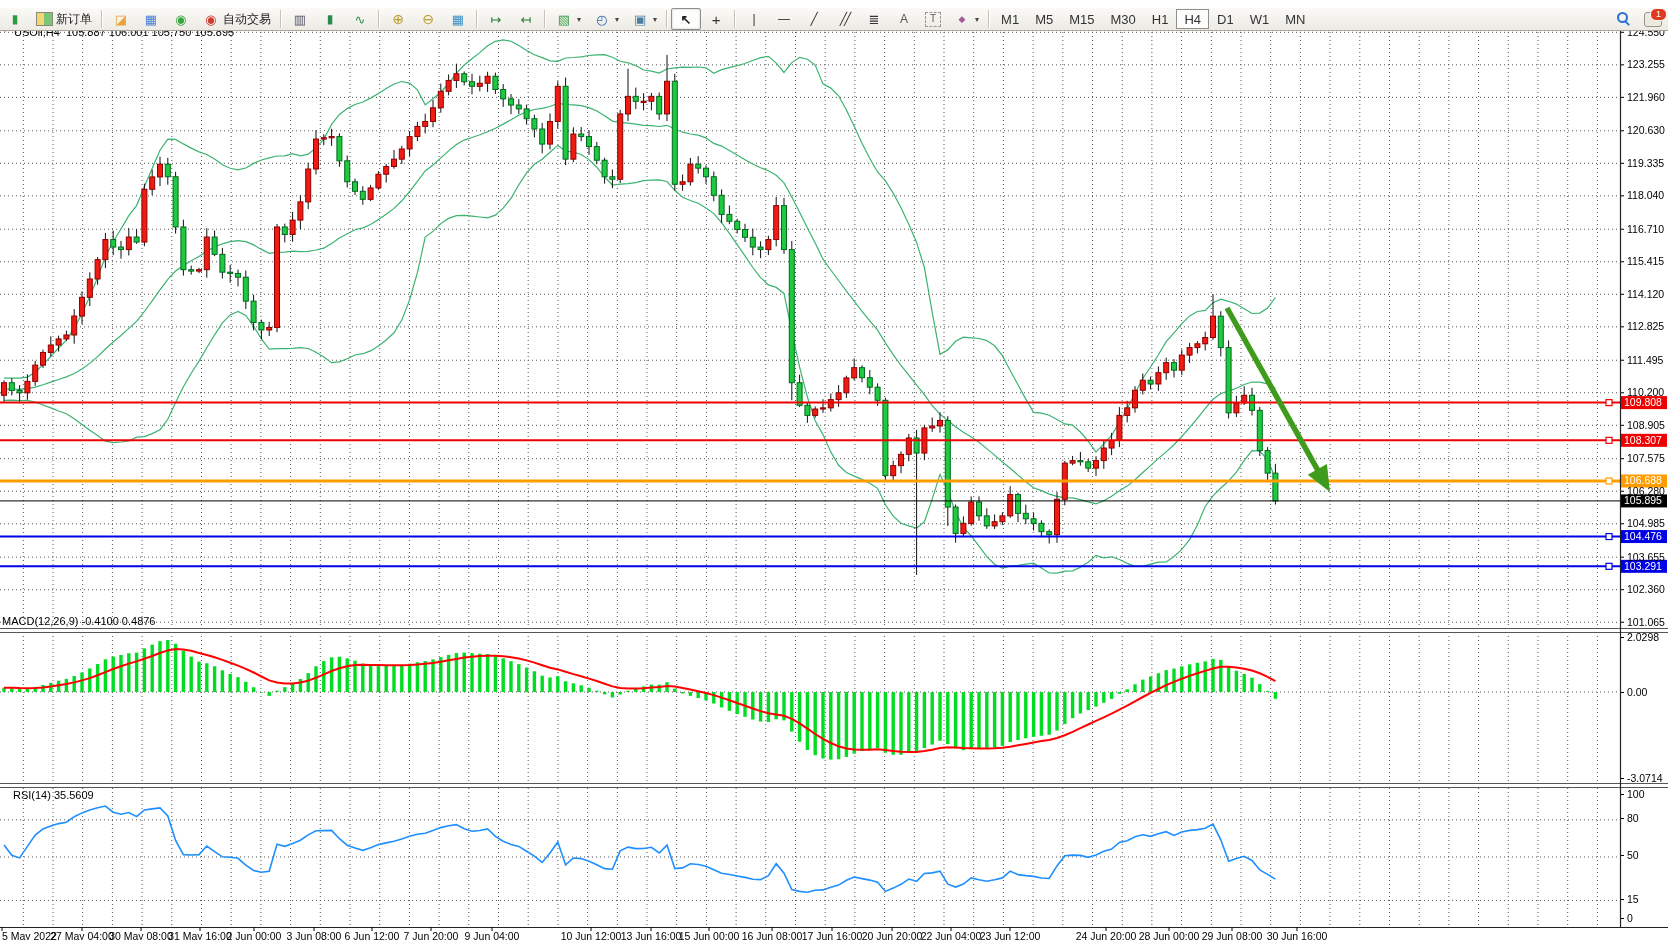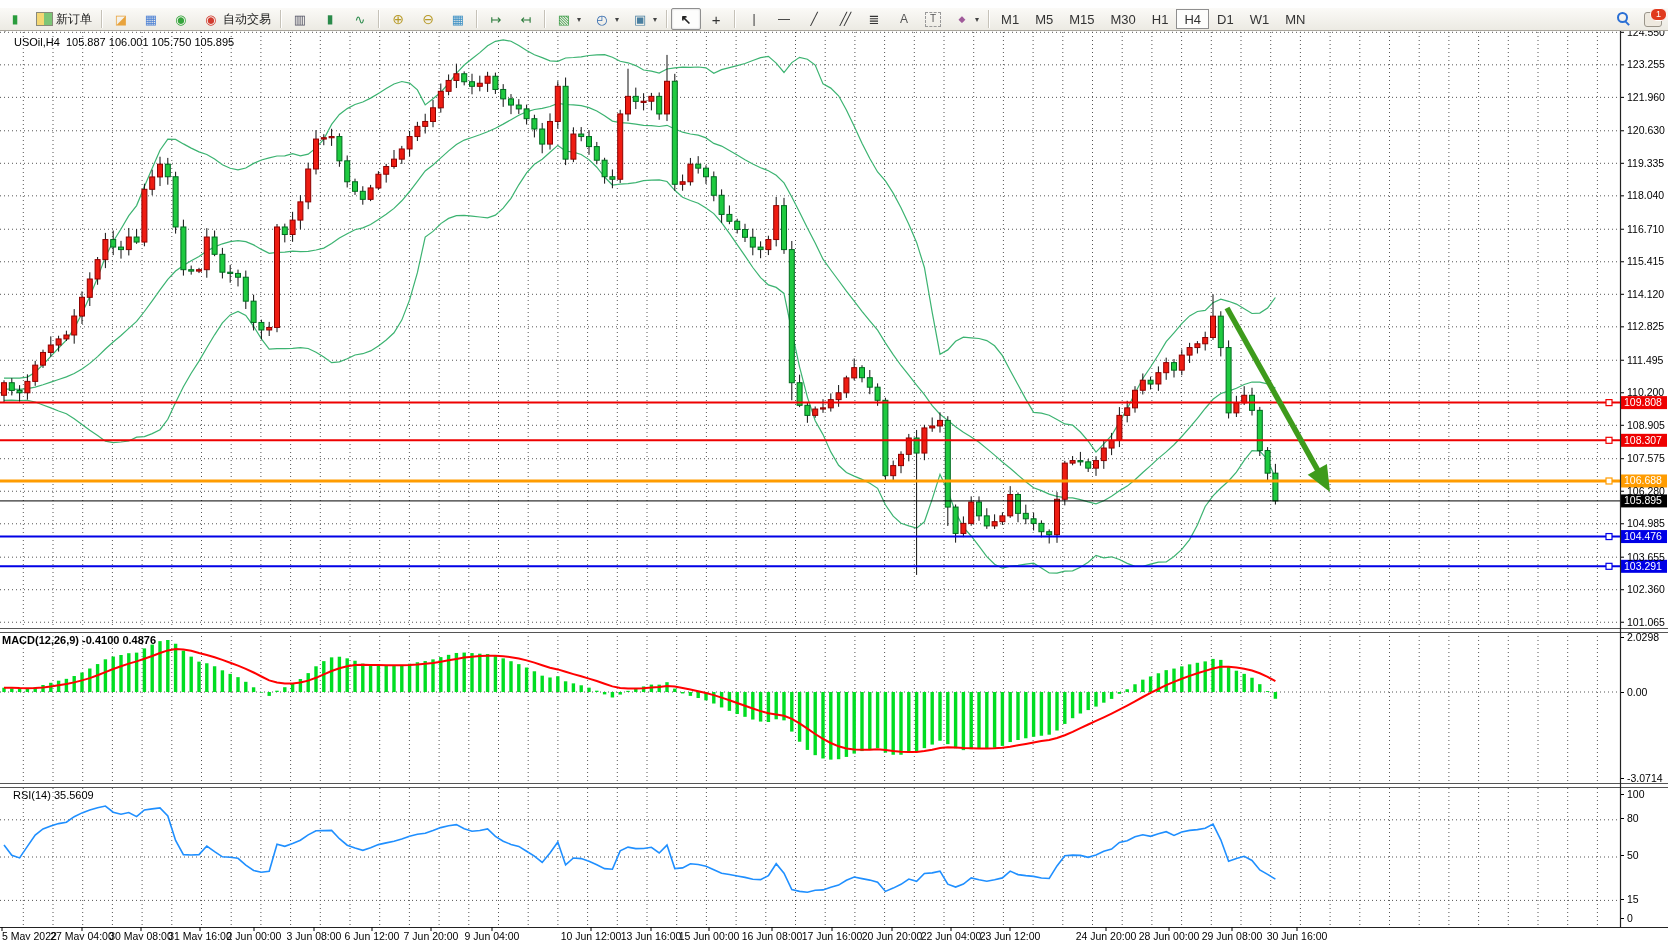--- a/index.html
+++ b/index.html
@@ -46,23 +46,23 @@
   .i-search::before{content:"";width:7px;height:7px;border:2px solid #2a6fd4;border-radius:50%;position:absolute;left:3px;top:2px;}
   .i-search::after{content:"";width:2px;height:6px;background:#2a6fd4;position:absolute;left:12px;top:10px;transform:rotate(-45deg);}
   .i-chat{position:relative;width:16px;height:13px;background:#eee9df;border:1px solid #9a958a;border-radius:3px;}
   .badge{position:absolute;right:-6px;top:-5px;background:#e03a1e;color:#fff;font-size:9px;min-width:11px;height:11px;border-radius:6px;
      display:flex;align-items:center;justify-content:center;padding:0 2px;border:1px solid #fff;}
   .tf{padding:1px 7px;height:16px;display:flex;align-items:center;border:1px solid transparent;color:#333;font-size:13px;}
   .tf.sel{background:#fdfdfc;border-color:#8f8f8f;}
   .spacer{flex:1;}
   
   .ovl{position:absolute;z-index:4;font-size:11px;color:#000;white-space:pre;}
-  #chart-title{left:14px;top:36px;}
+  #chart-title{left:14px;top:26px;}
   #collapse{left:3px;top:25px;font-size:8px;color:#000;}
-  #macd-label{left:2px;top:634px;font-weight:bold;}
+  #macd-label{left:2px;top:615px;}
   #rsi-label{left:2px;top:789px;margin-left:11px;}
   svg{position:absolute;left:0;top:0;z-index:1;}
 </style>
 </head>
 <body>
 <div id="stage">
 
   <div id="toolbar">
       <span class="tb-btn">
         <span class="tb-ic i-frag"></span>

